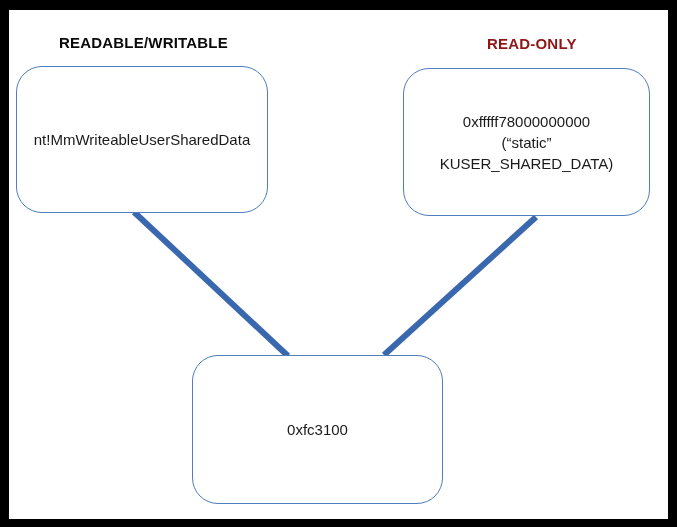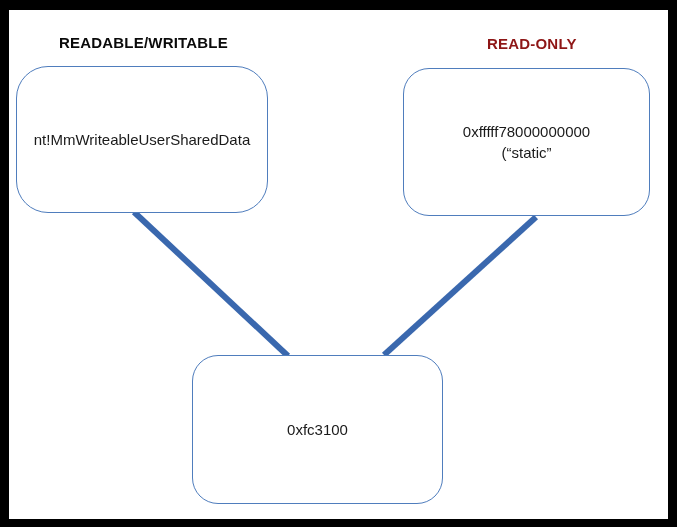--- a/index.html
+++ b/index.html
@@ -47,21 +47,21 @@
     background: var(--background);
     display: flex;
     flex-direction: column;
     align-items: center;
     justify-content: center;
     text-align: center;
     color: var(--node-text);
     font-size: 15px;
     line-height: 21px;
   }
-  .node-writable { left: 16px;  top: 66px;  width: 252px; height: 147px; border-radius: 32px; }
+  .node-writable { left: 16px;  top: 66px;  width: 252px; height: 147px; }
   .node-static   { left: 403px; top: 68px;  width: 247px; height: 148px; }
   .node-physical { left: 192px; top: 355px; width: 251px; height: 149px; }
   .connector-layer {
     position: absolute;
     left: 0; top: 0;
     width: 677px; height: 527px;
     pointer-events: none;
   }
 </style>
 </head>
@@ -79,18 +79,19 @@
     <line x1="536" y1="217" x2="384" y2="355" stroke-width="6" stroke="#3a68ae"></line>
   </svg>
 
   <div class="node node-writable">
     <span>nt!MmWriteableUserSharedData</span>
   </div>
 
   <div class="node node-static">
     <span>0xfffff78000000000</span>
     <span>(“static”</span>
+    <span>KUSER_SHARED_DATA)</span>
   </div>
 
   <div class="node node-physical">
     <span>0xfc3100</span>
   </div>
 </div>
 
 </body></html>

